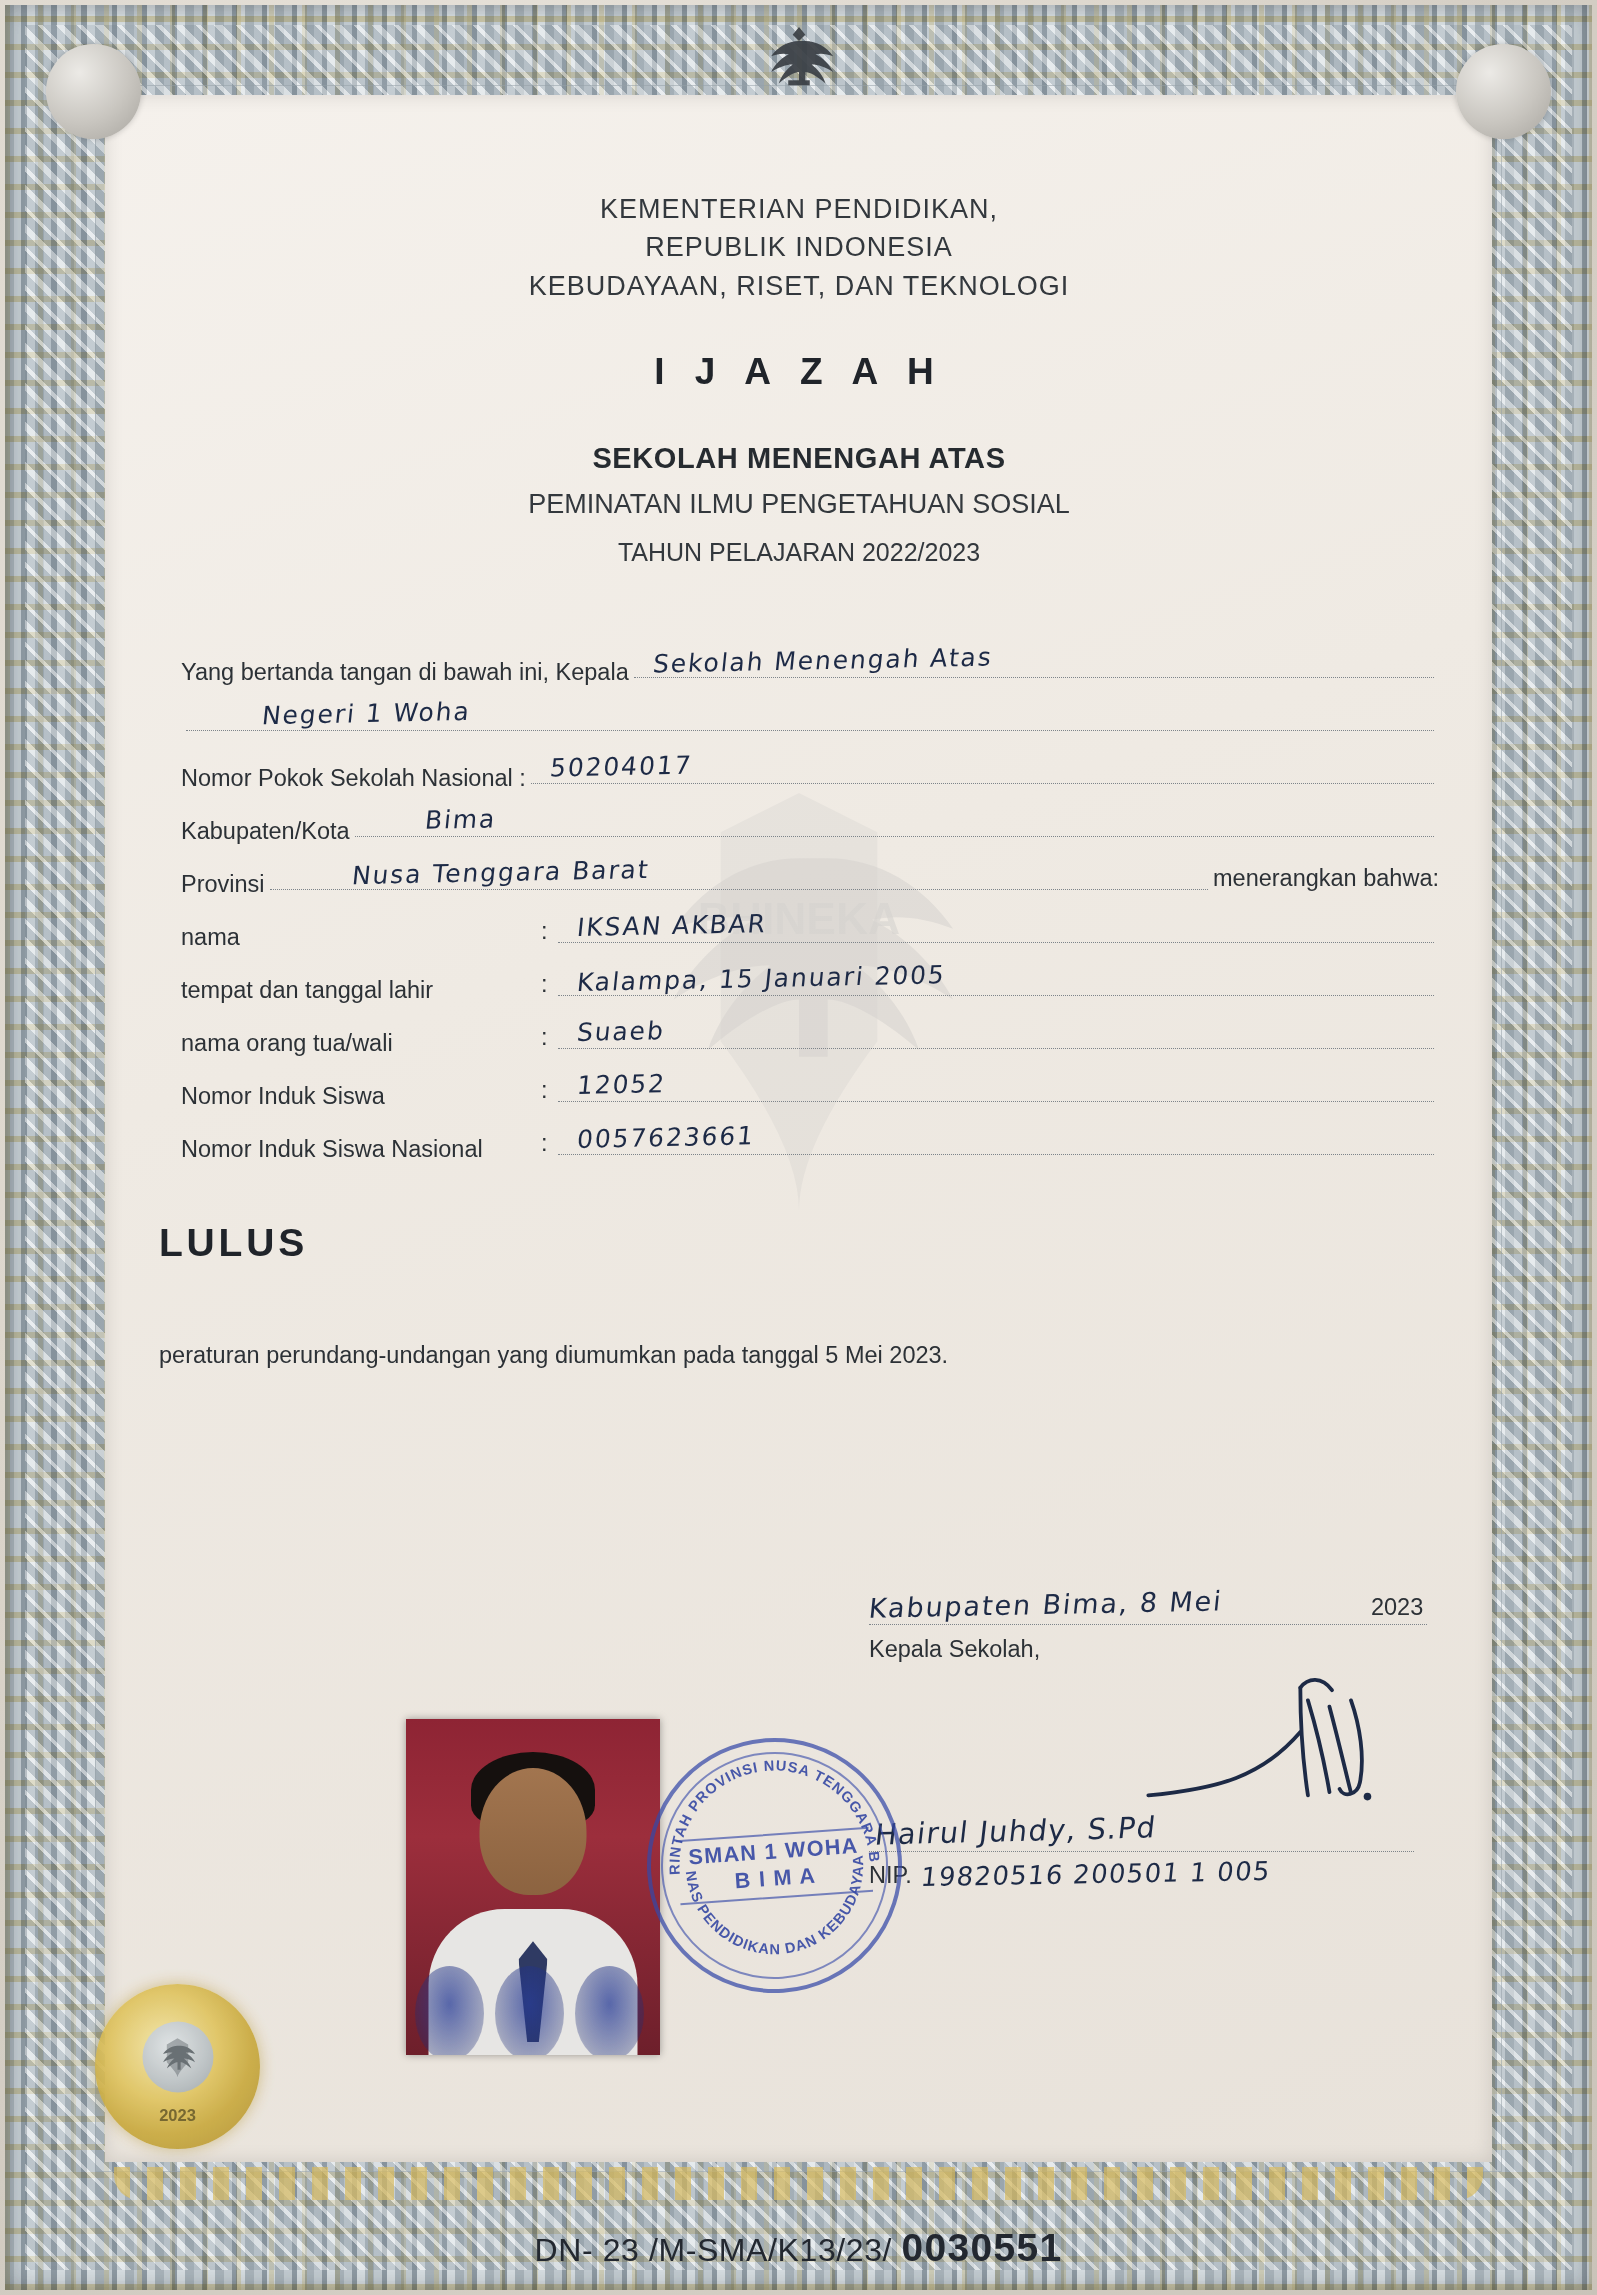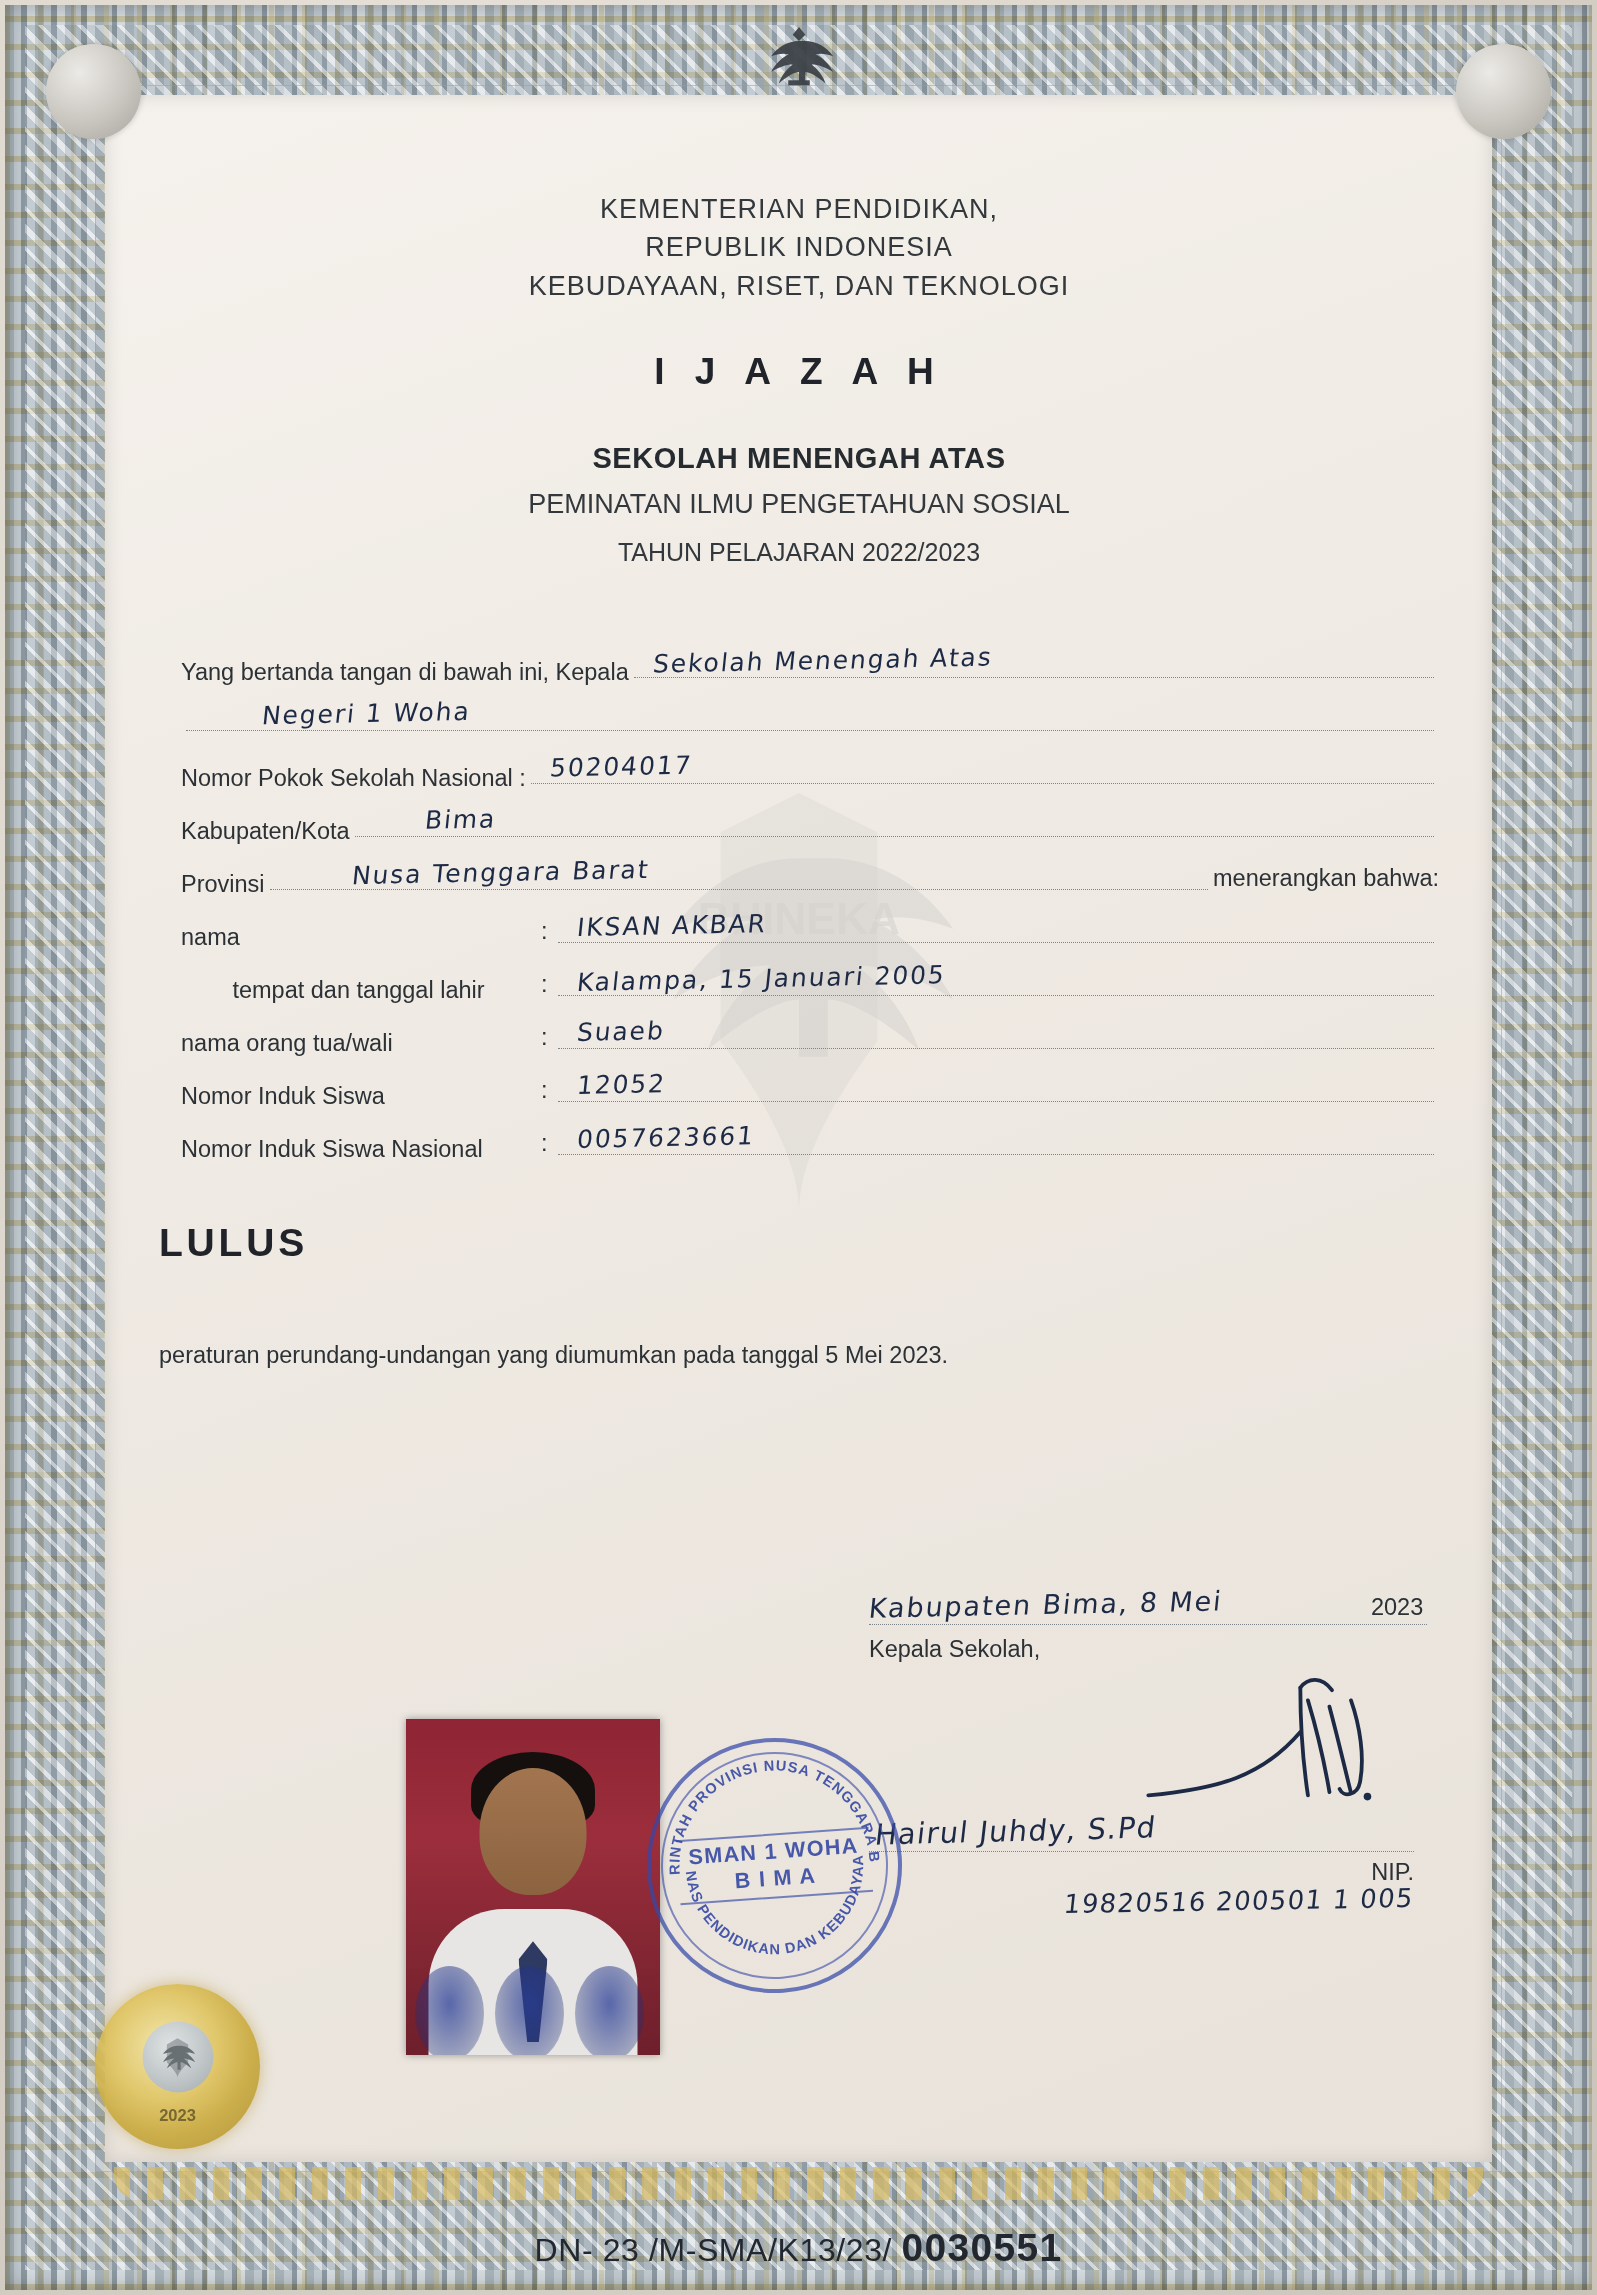--- a/index.html
+++ b/index.html
@@ -238,21 +238,20 @@
     position: absolute;
     left: 0; top: 265px; width: 545px;
     border-bottom: 1.9px dotted #7d848a;
   }
   .nip-row {
     position: absolute;
     left: 0; top: 273px;
     display: flex;
     align-items: flex-end;
     width: 545px;
-    flex-direction: column;
   }
   .nip-row .nip-val {
     font-family: "DejaVu Sans", sans-serif;
     font-size: 26px;
     color: #1d2a46;
     letter-spacing: 1.3px;
     transform: rotate(-1deg) skewX(-7deg);
     margin-left: 9px;
   }
 
@@ -503,21 +502,21 @@
 
       <div class="line">
         <span class="lbl" style="width:355px;">nama</span>
         <span class="colon" style="padding-bottom:6.3px;">:</span>
         <span class="fld">
           <span class="hand">IKSAN AKBAR</span>
         </span>
       </div>
 
       <div class="line">
-        <span class="lbl" style="width:355px;text-align:center;">tempat dan tanggal lahir</span>
+        <span class="lbl" style="width:355px;">tempat dan tanggal lahir</span>
         <span class="colon" style="padding-bottom:6.3px;">:</span>
         <span class="fld">
           <span class="hand">Kalampa, 15 Januari 2005</span>
         </span>
       </div>
 
       <div class="line">
         <span class="lbl" style="width:355px;">nama orang tua/wali</span>
         <span class="colon" style="padding-bottom:6.3px;">:</span>
         <span class="fld">

